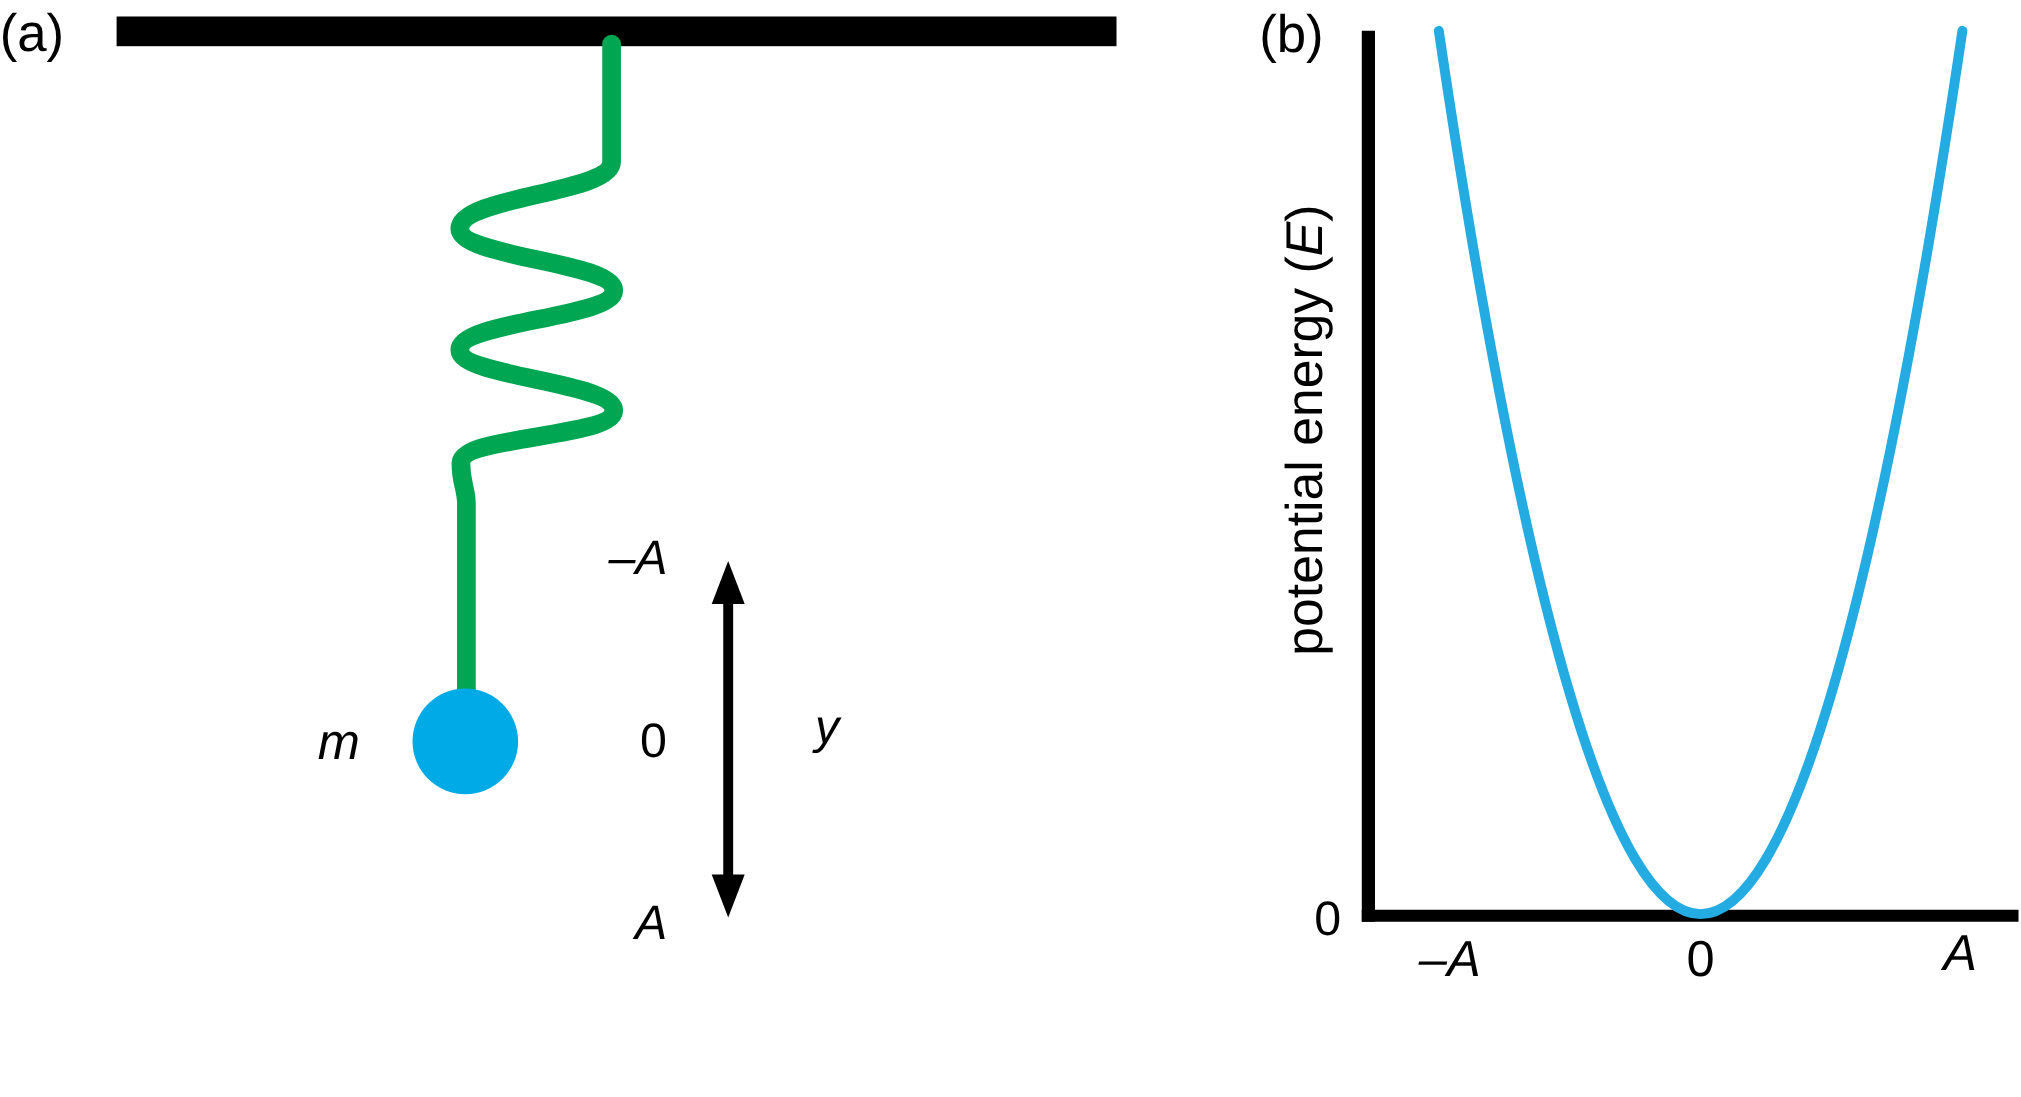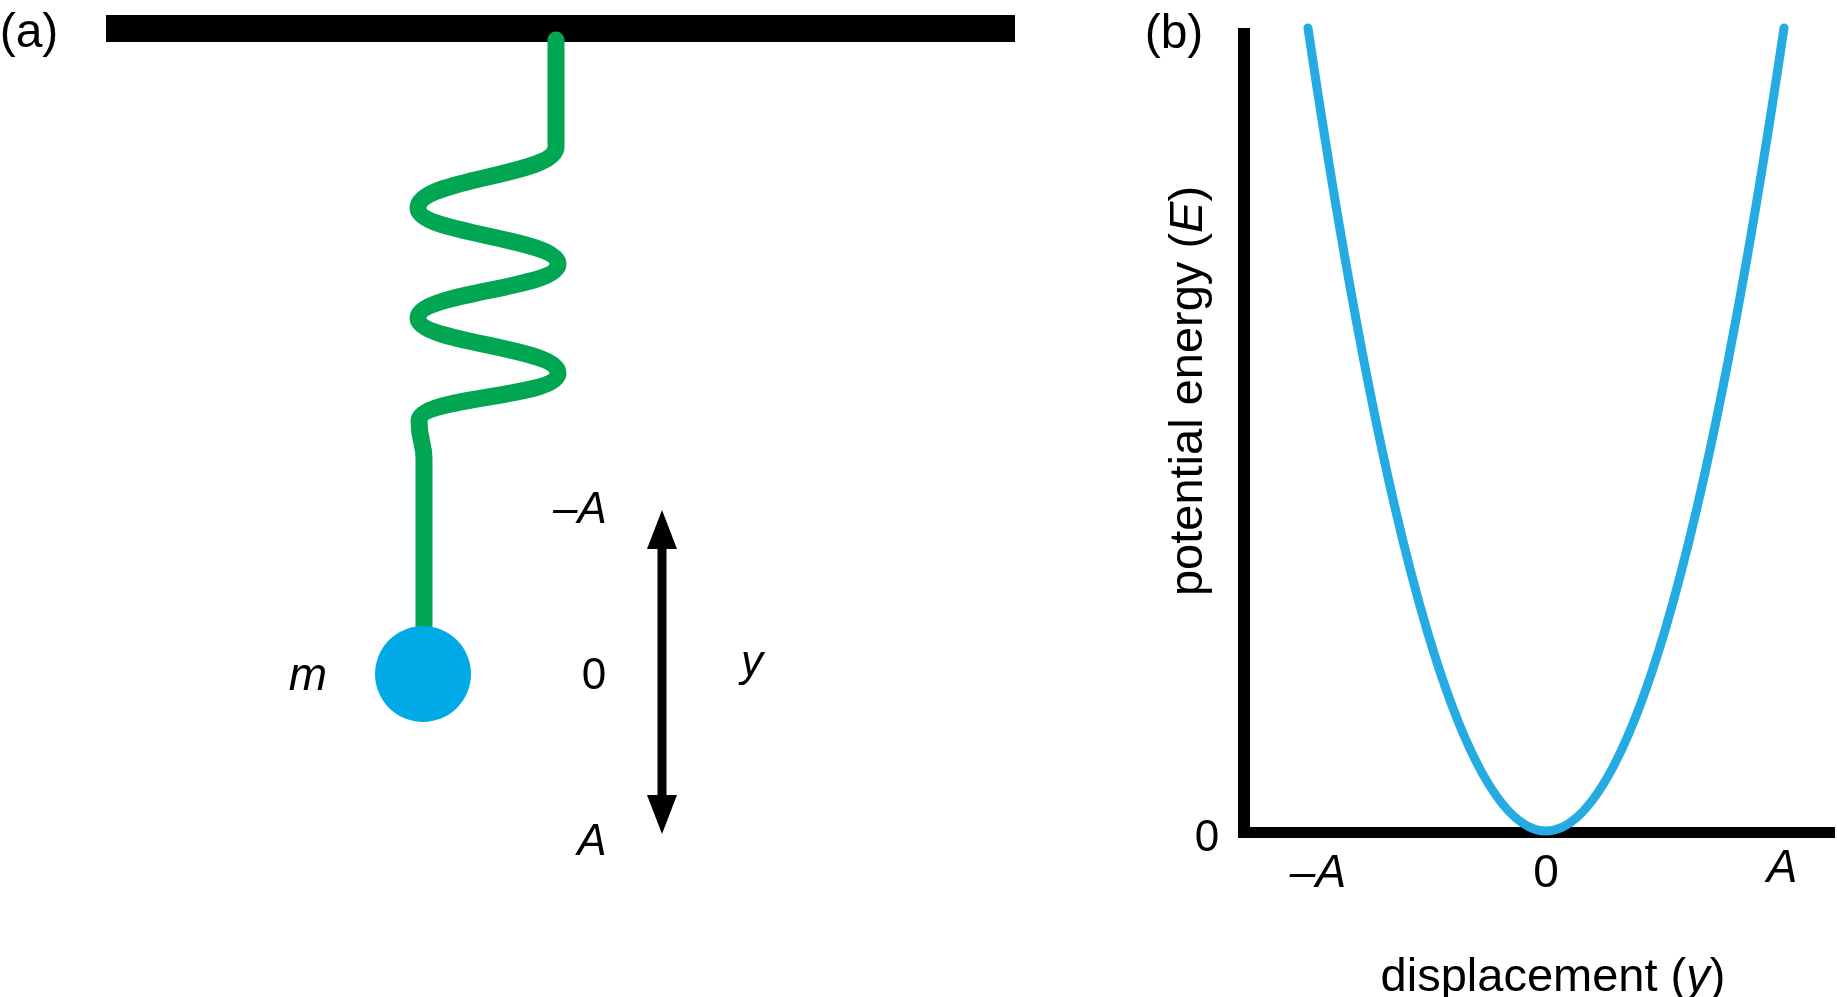--- a/index.html
+++ b/index.html
@@ -94,17 +94,14 @@
   </div>
 
   <div class="lbl origin-label" style="left:1207px; top:836px">0</div>
 
   <div class="lbl tick-label var" style="left:1318px; top:871px">–A</div>
 
   <div class="lbl tick-label" style="left:1546px; top:871px">0</div>
 
   <div class="lbl tick-label var" style="left:1782px; top:866px">A</div>
 
-  <div class="lbl axis-label" style="left:1553px; top:974px">
-    <span>displacement (</span><span class="var">y</span><span>)</span>
-  </div>
 
 </div>
 
 </body></html>

